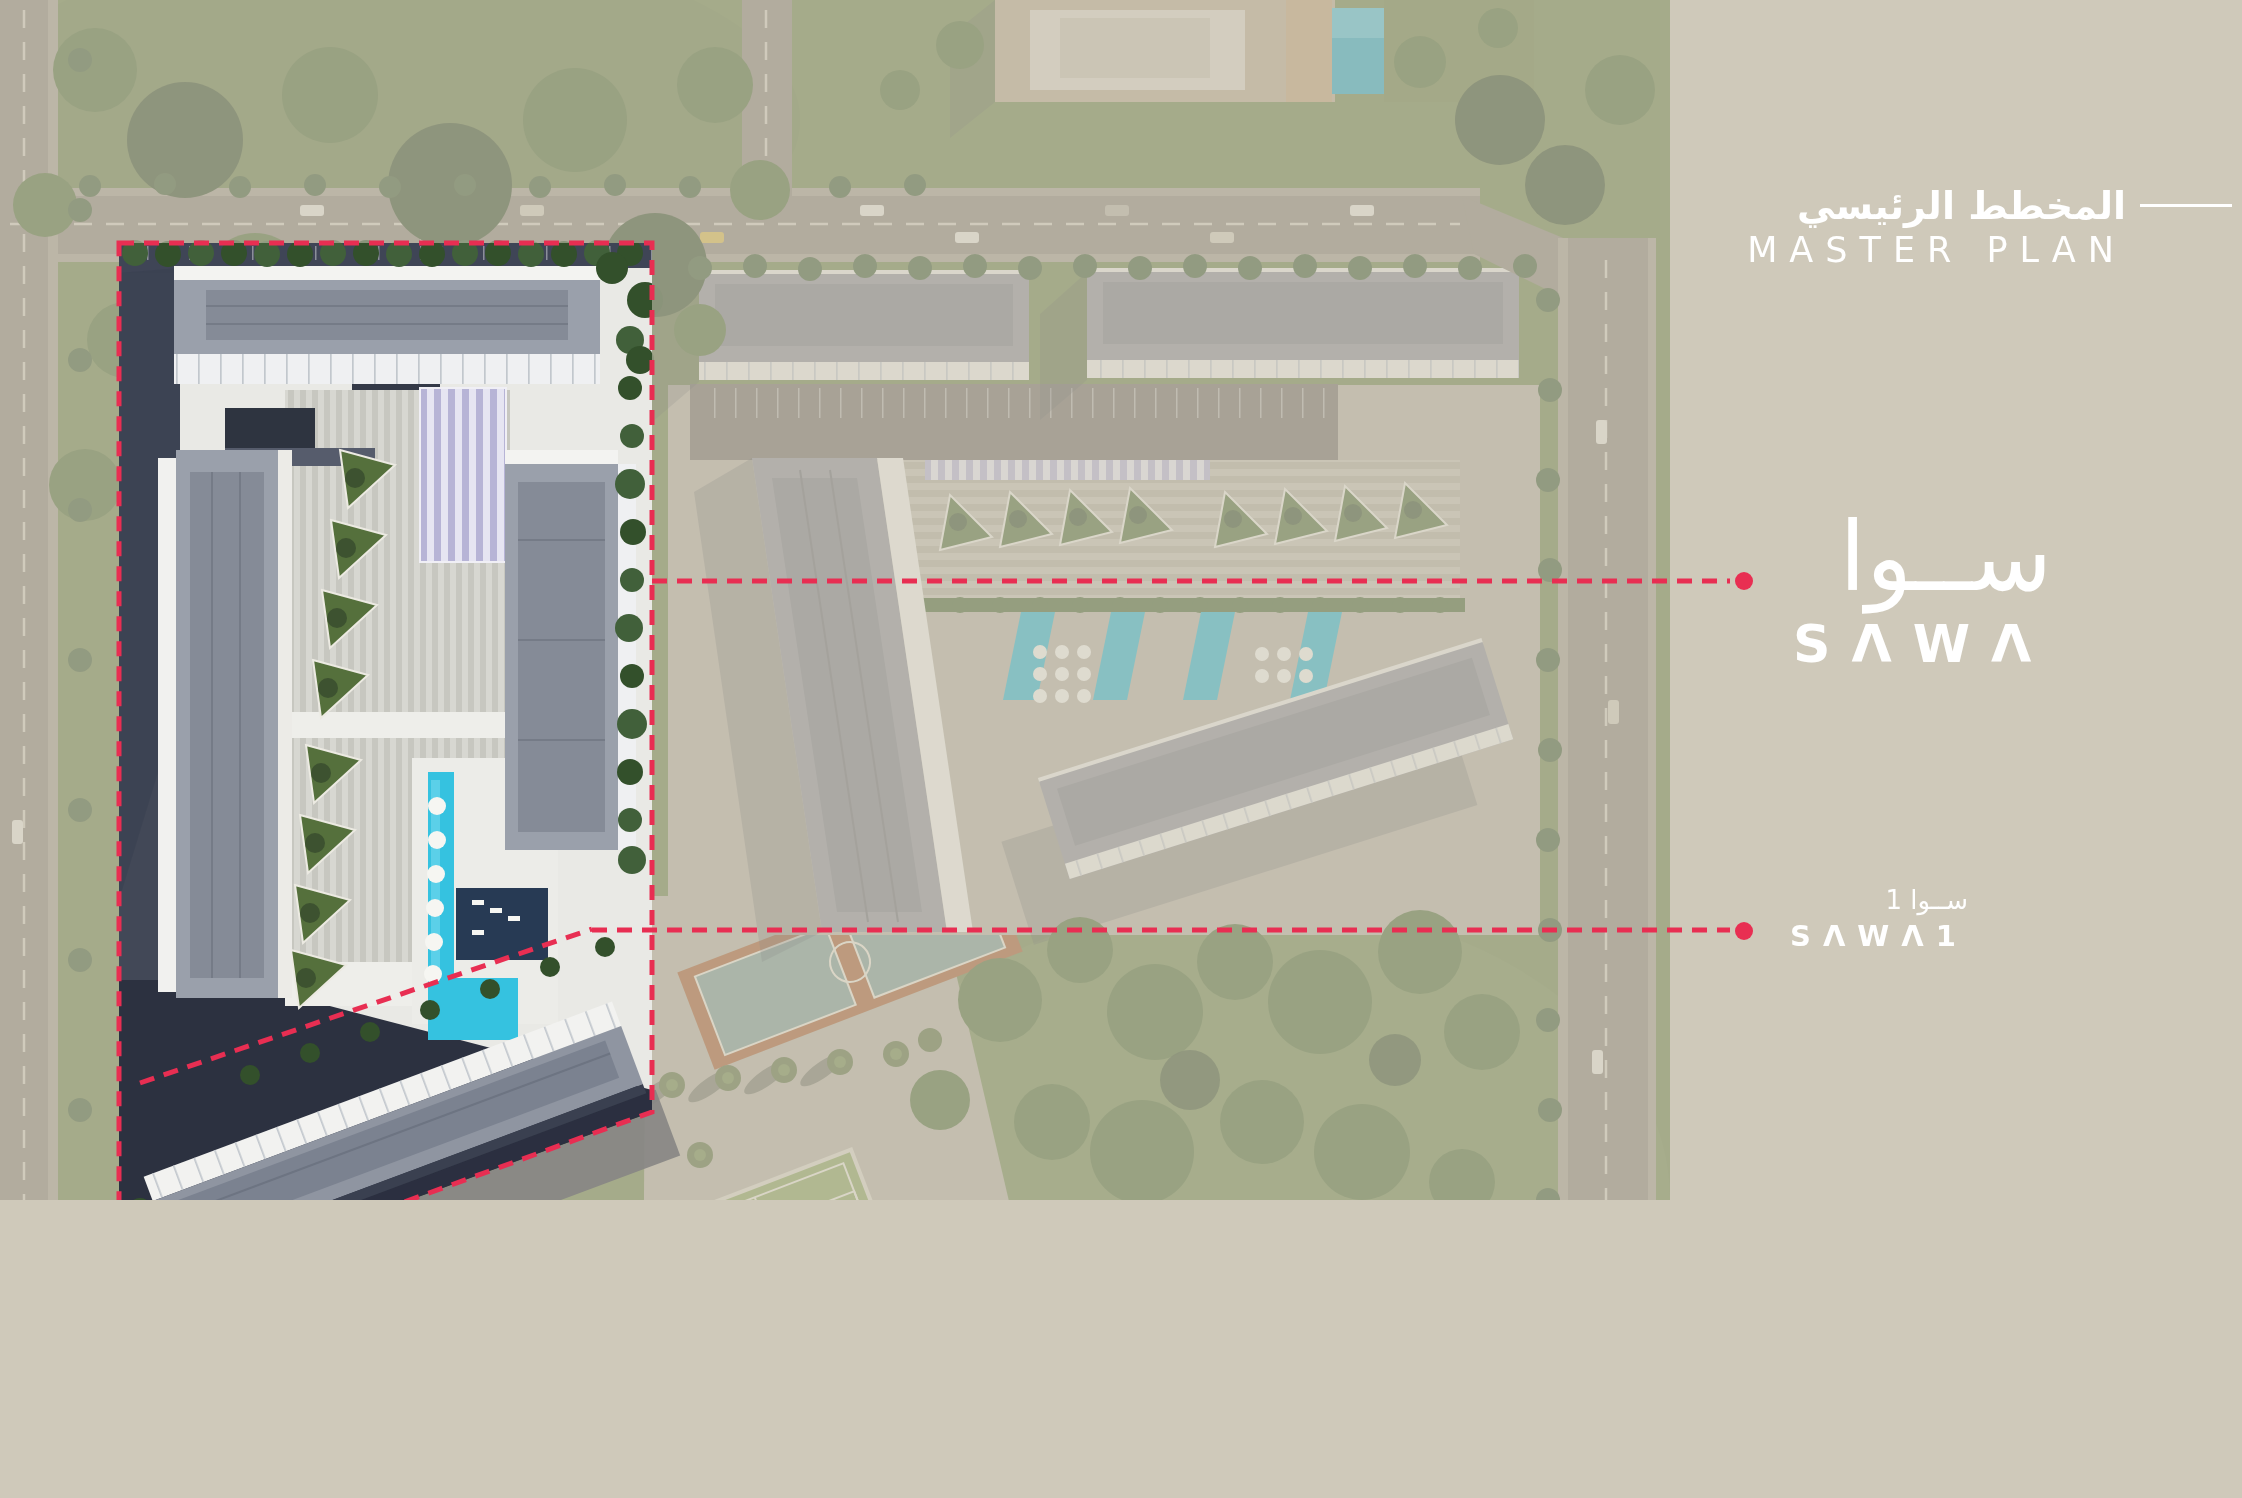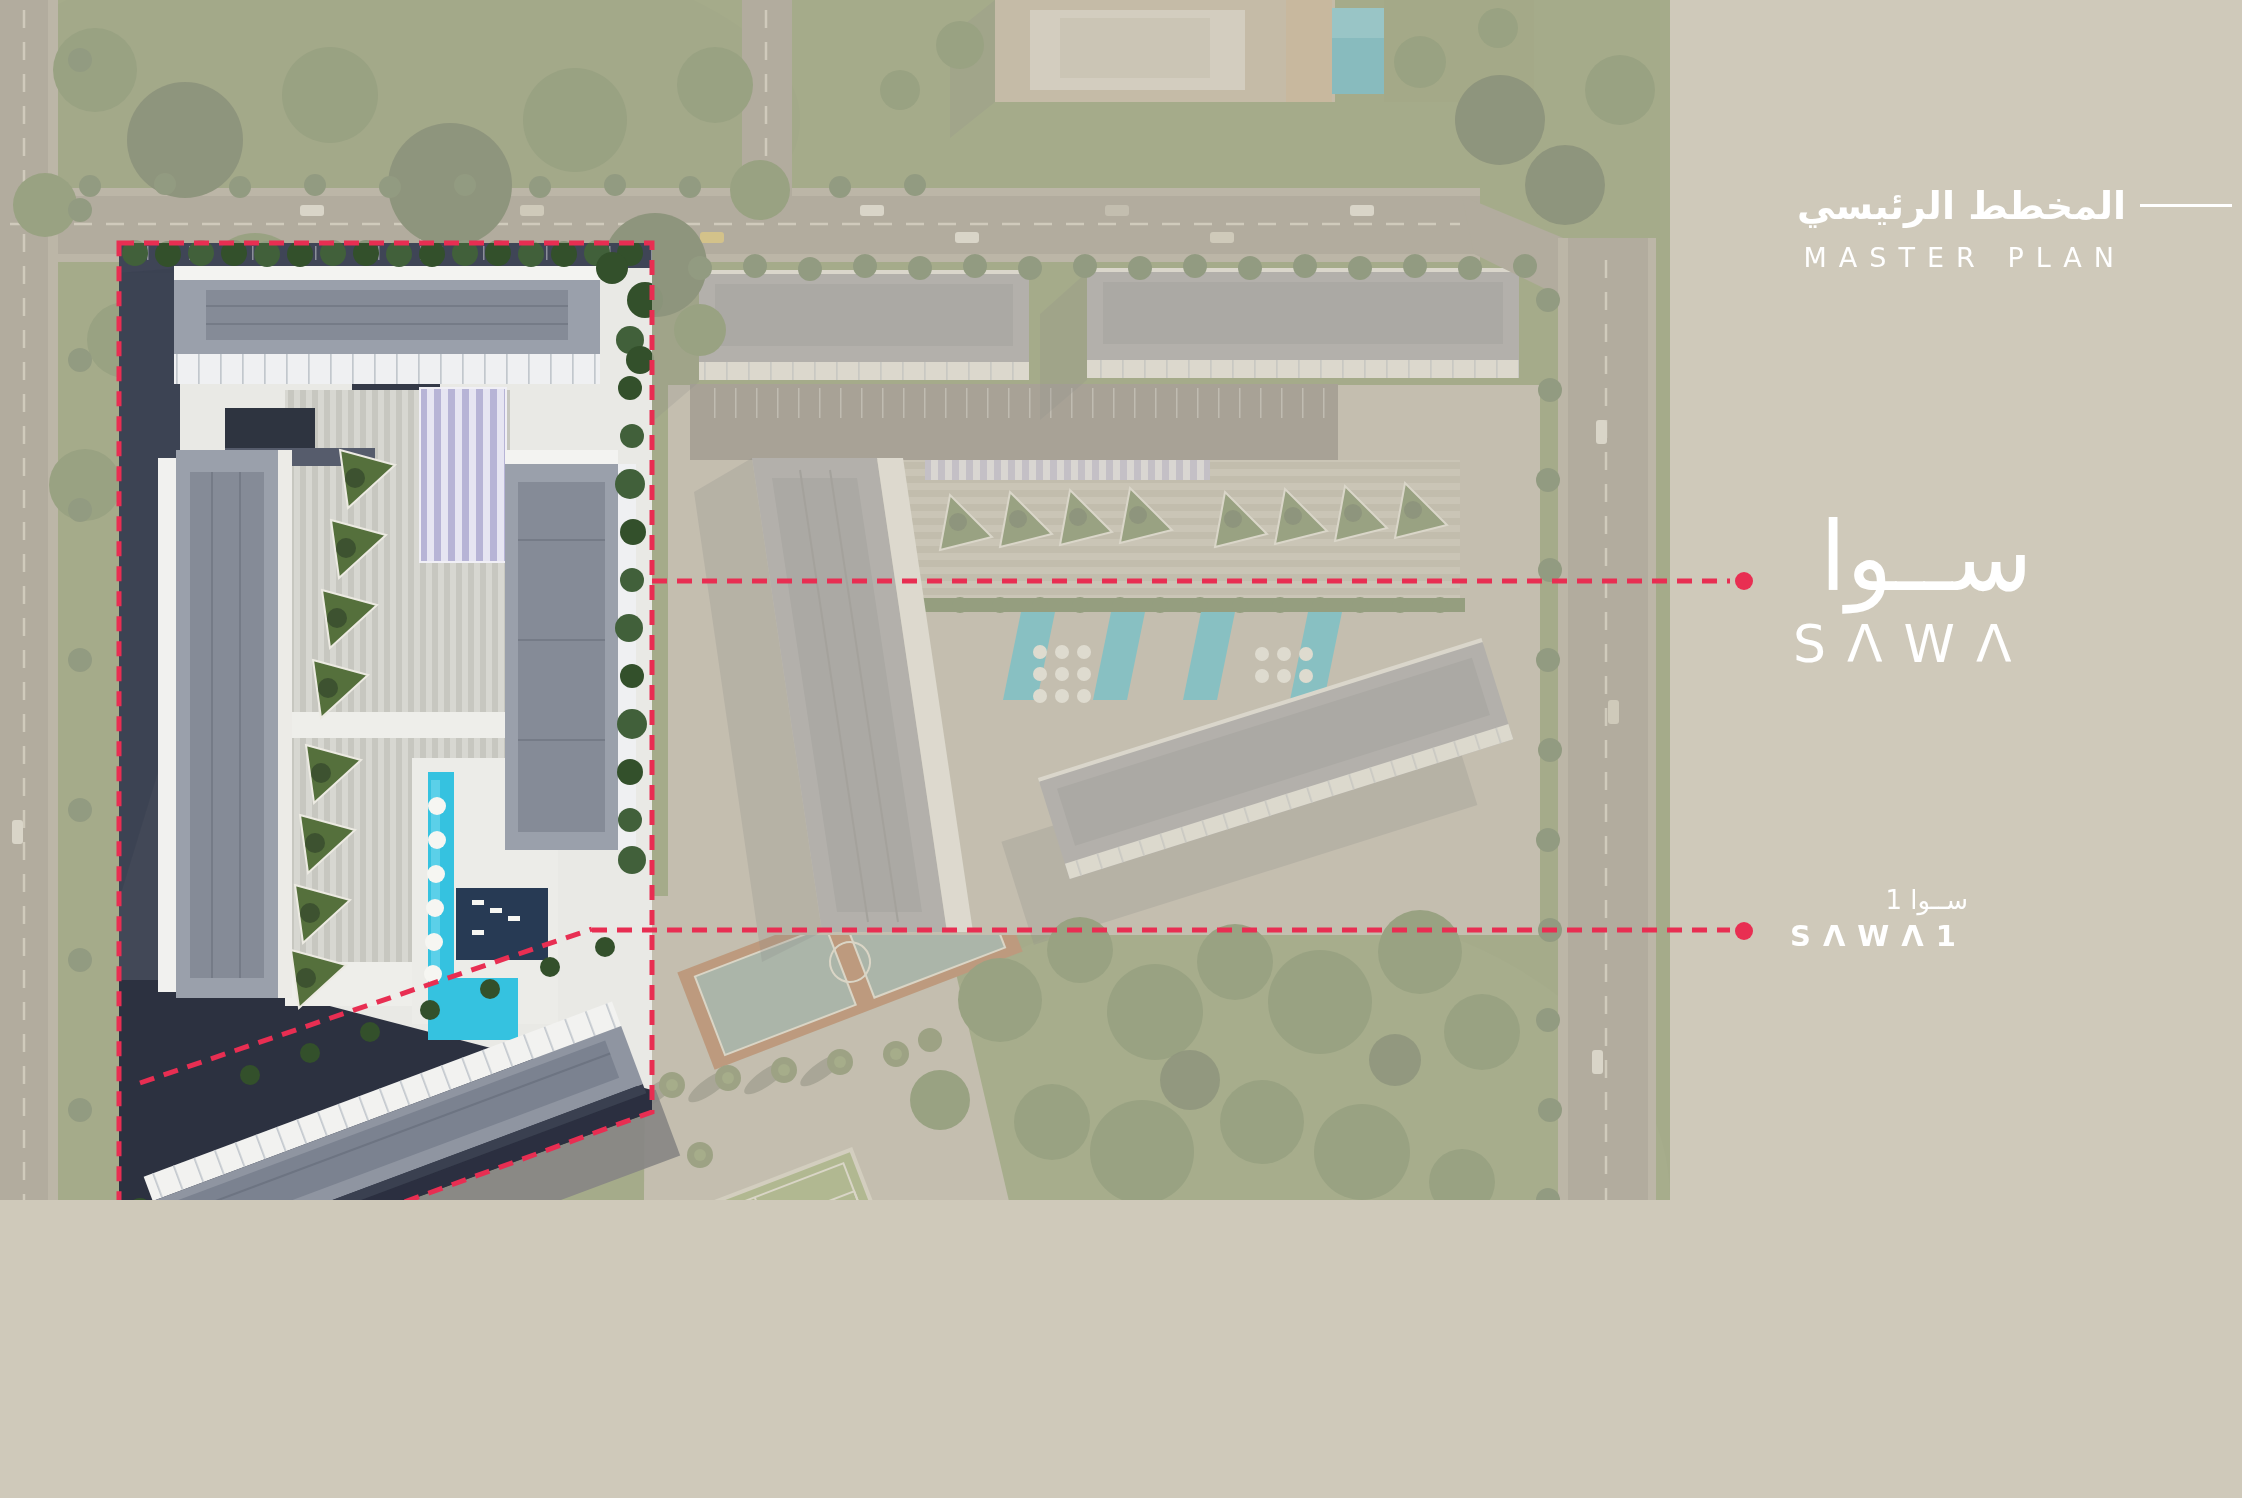--- a/index.html
+++ b/index.html
@@ -2,25 +2,25 @@
 <html><head>
 <meta charset="utf-8">
 <style>
   html,body{margin:0;padding:0;background:#cfc9ba;}
   #stage{position:relative;width:2242px;height:1200px;overflow:hidden;
          font-family:"DejaVu Sans","Liberation Sans",sans-serif;background:#cfc9ba;}
   #scene-svg{position:absolute;left:0;top:0;}
   .txt{position:absolute;color:#fff;}
   #masterplan-block{top:184px;right:116px;text-align:right;}
   #masterplan-ar{font-size:38px;font-weight:600;line-height:1.2;direction:rtl;}
-  #masterplan-en{font-size:27px;font-weight:500;letter-spacing:12px;margin-top:12px;white-space:nowrap;}
+  #masterplan-en{font-size:35px;font-weight:500;letter-spacing:12px;white-space:nowrap;}
   #title-rule{position:absolute;top:204px;right:10px;width:92px;height:3px;background:#fff;}
   #sawa-block{top:478px;left:1793px;margin-top:29px;}
   #sawa-ar{font-size:96px;font-weight:400;line-height:1.05;direction:rtl;}
-  #sawa-en{font-size:52px;font-weight:400;letter-spacing:21px;margin-top:6px;white-space:nowrap;}
+  #sawa-en{font-size:52px;font-weight:700;letter-spacing:21px;margin-top:6px;white-space:nowrap;}
   #sawa1-block{top:886px;left:1790px;}
   #sawa1-ar{font-size:26px;font-weight:400;line-height:1.1;direction:rtl;}
   #sawa1-en{font-size:29px;font-weight:700;letter-spacing:12px;margin-top:4px;white-space:nowrap;}
 </style>
 </head>
 <body>
 
 <div id="stage">
 
 <svg id="scene-svg" width="2242" height="1498" viewBox="0 0 2242 1498" xmlns="http://www.w3.org/2000/svg" xmlns:xlink="http://www.w3.org/1999/xlink">

